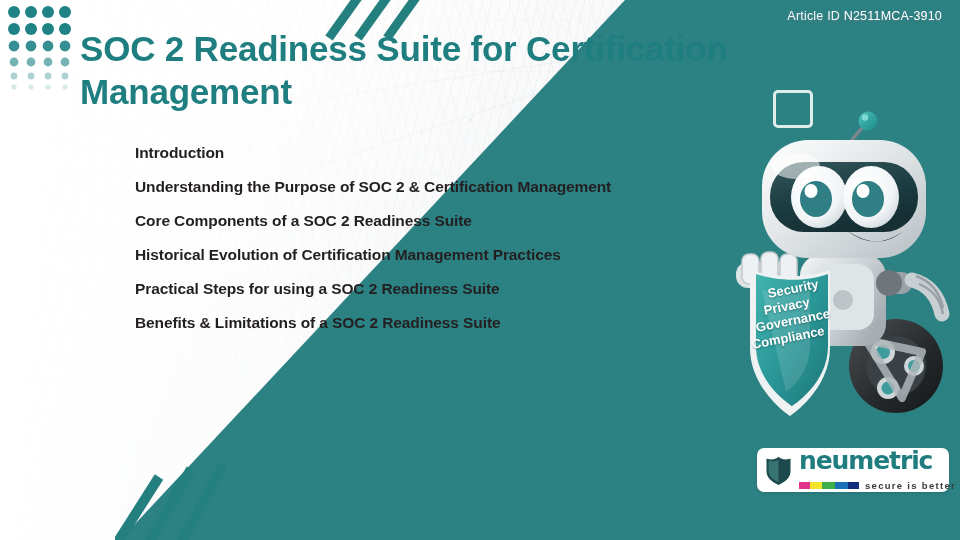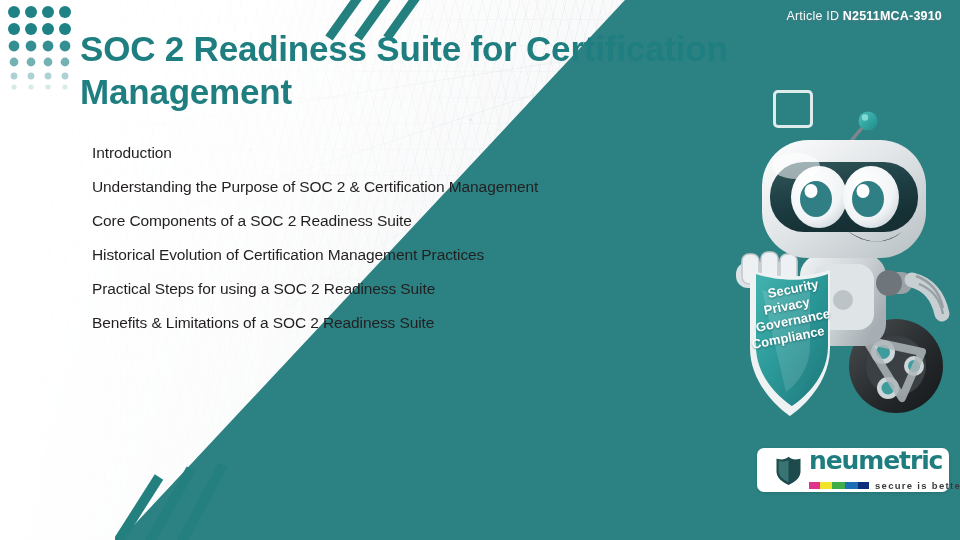--- a/index.html
+++ b/index.html
@@ -66,46 +66,47 @@
   
   .article-id{
     position:absolute; right:18px; top:9px;
     font-size:12.5px; letter-spacing:.2px;
     color:#ffffff;
     text-shadow:0 1px 2px rgba(120,130,140,.55);
     white-space:nowrap;
     z-index:6;
   }
   .article-id .lbl{ font-weight:400; opacity:.95; }
-  .article-id .val{ font-weight:700; }
+  .article-id .val{ font-weight:400; }
 
   
   .title{
     position:absolute; left:80px; top:28px;
     width:690px;
     font-size:35px; font-weight:700; line-height:1.22;
     color:var(--title-color);
     letter-spacing:-.2px;
     z-index:6;
   }
 
   
   .toc{
     position:absolute; left:92px; top:136px;
     width:640px;
     z-index:6;
   }
   .toc-item{
-    font-size:15.5px; font-weight:400;
+    font-size:15.5px; font-weight:700;
     color:var(--toc-color);
     line-height:1;
     height:34px;
     display:flex; align-items:center;
     letter-spacing:-.1px;
     white-space:nowrap;
+    margin-left:43px;
   }
 
   
   .robot{ position:absolute; left:726px; top:104px; width:236px; height:350px; z-index:5; }
 
   
   .shield-words{
     position:absolute; left:752px; top:286px;
     width:110px; z-index:7;
     pointer-events:none;
@@ -121,21 +122,21 @@
   .sw3{ font-size:13px; margin-left:4px;  margin-top:2px; transform:rotate(-11deg); }
   .sw4{ font-size:13px; margin-left:0px;  margin-top:2px; transform:rotate(-11deg); }
 
   
   .logo{
     position:absolute; left:757px; top:448px;
     width:192px; height:44px;
     background:#ffffff;
     border-radius:7px;
     display:flex; align-items:center;
-    padding:0 18px;
+    padding:0 8px;
     box-shadow:0 1px 3px rgba(0,0,0,.12);
     z-index:8;
   }
   .logo-shield{ flex:0 0 auto; margin-right:7px; }
   .logo-right{ flex:1 1 auto; }
   .logo-word{
     font-size:25px; font-weight:700; line-height:.95;
     color:#1f7d80; letter-spacing:-1.1px;
     font-family:"DejaVu Sans", sans-serif;
   }

